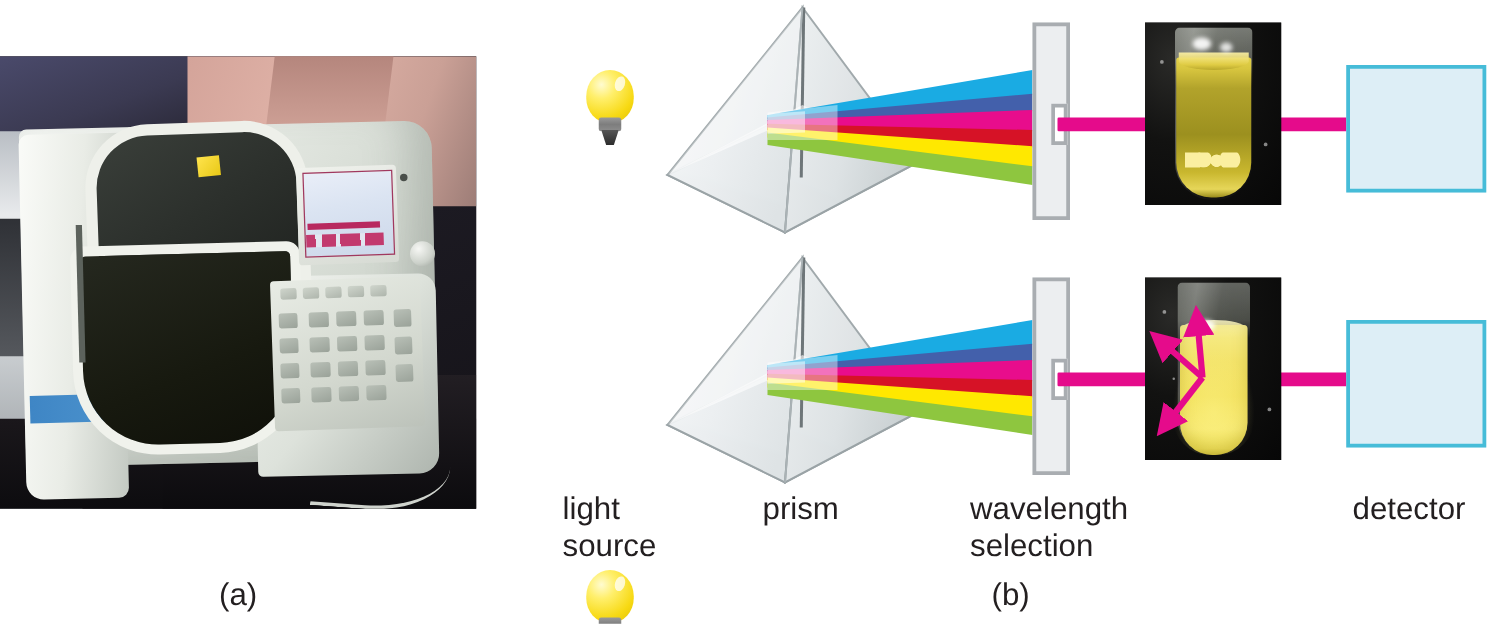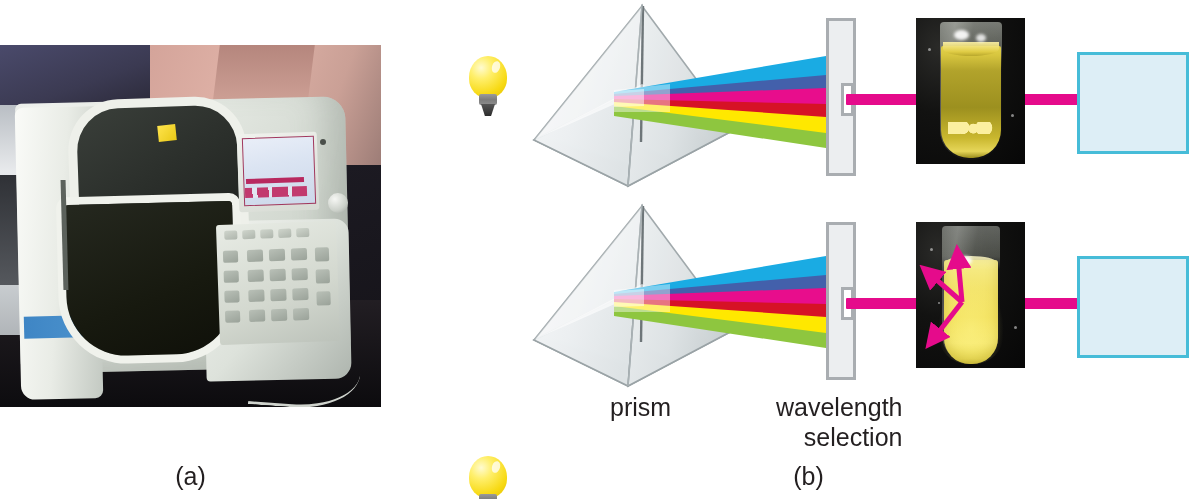--- a/index.html
+++ b/index.html
@@ -437,21 +437,21 @@
   }
   .blabel {
     position: absolute;
     font-size: 25px;
     line-height: 30px;
     color: #231f20;
     white-space: pre-line;
   }
   #label-light-source { left: 30px; top: 0; }
   #label-prism { left: 190px; top: 0; text-align: right; }
-  #label-wavelength-selection { left: 356px; top: 0; text-align: right; }
+  #label-wavelength-selection { left: 356px; top: 0; }
   #label-detector { left: 662px; top: 0; }
 
   #label-b {
     position: absolute;
     left: 0;
     top: 462px;
     width: 777px;
     text-align: center;
     font-size: 25px;
     color: #231f20;
@@ -677,19 +677,22 @@
 
       <line x1="46" y1="80" x2="42" y2="36" stroke="#e50b8b" stroke-width="5" marker-end="url(#arrHead)"></line>
 
       <line x1="46" y1="80" x2="18" y2="116" stroke="#e50b8b" stroke-width="5" marker-end="url(#arrHead)"></line>
     </svg>
 
     <div class="detector-box"></div>
   </div>
 
   <div id="labels-b">
+    <div class="blabel" id="label-light-source">light
+source</div>
     <div class="blabel" id="label-prism">prism</div>
     <div class="blabel" id="label-wavelength-selection">wavelength
 selection</div>
+    <div class="blabel" id="label-detector">detector</div>
   </div>
 
   <div id="label-b">(b)</div>
 </div>
 
 </body></html>

